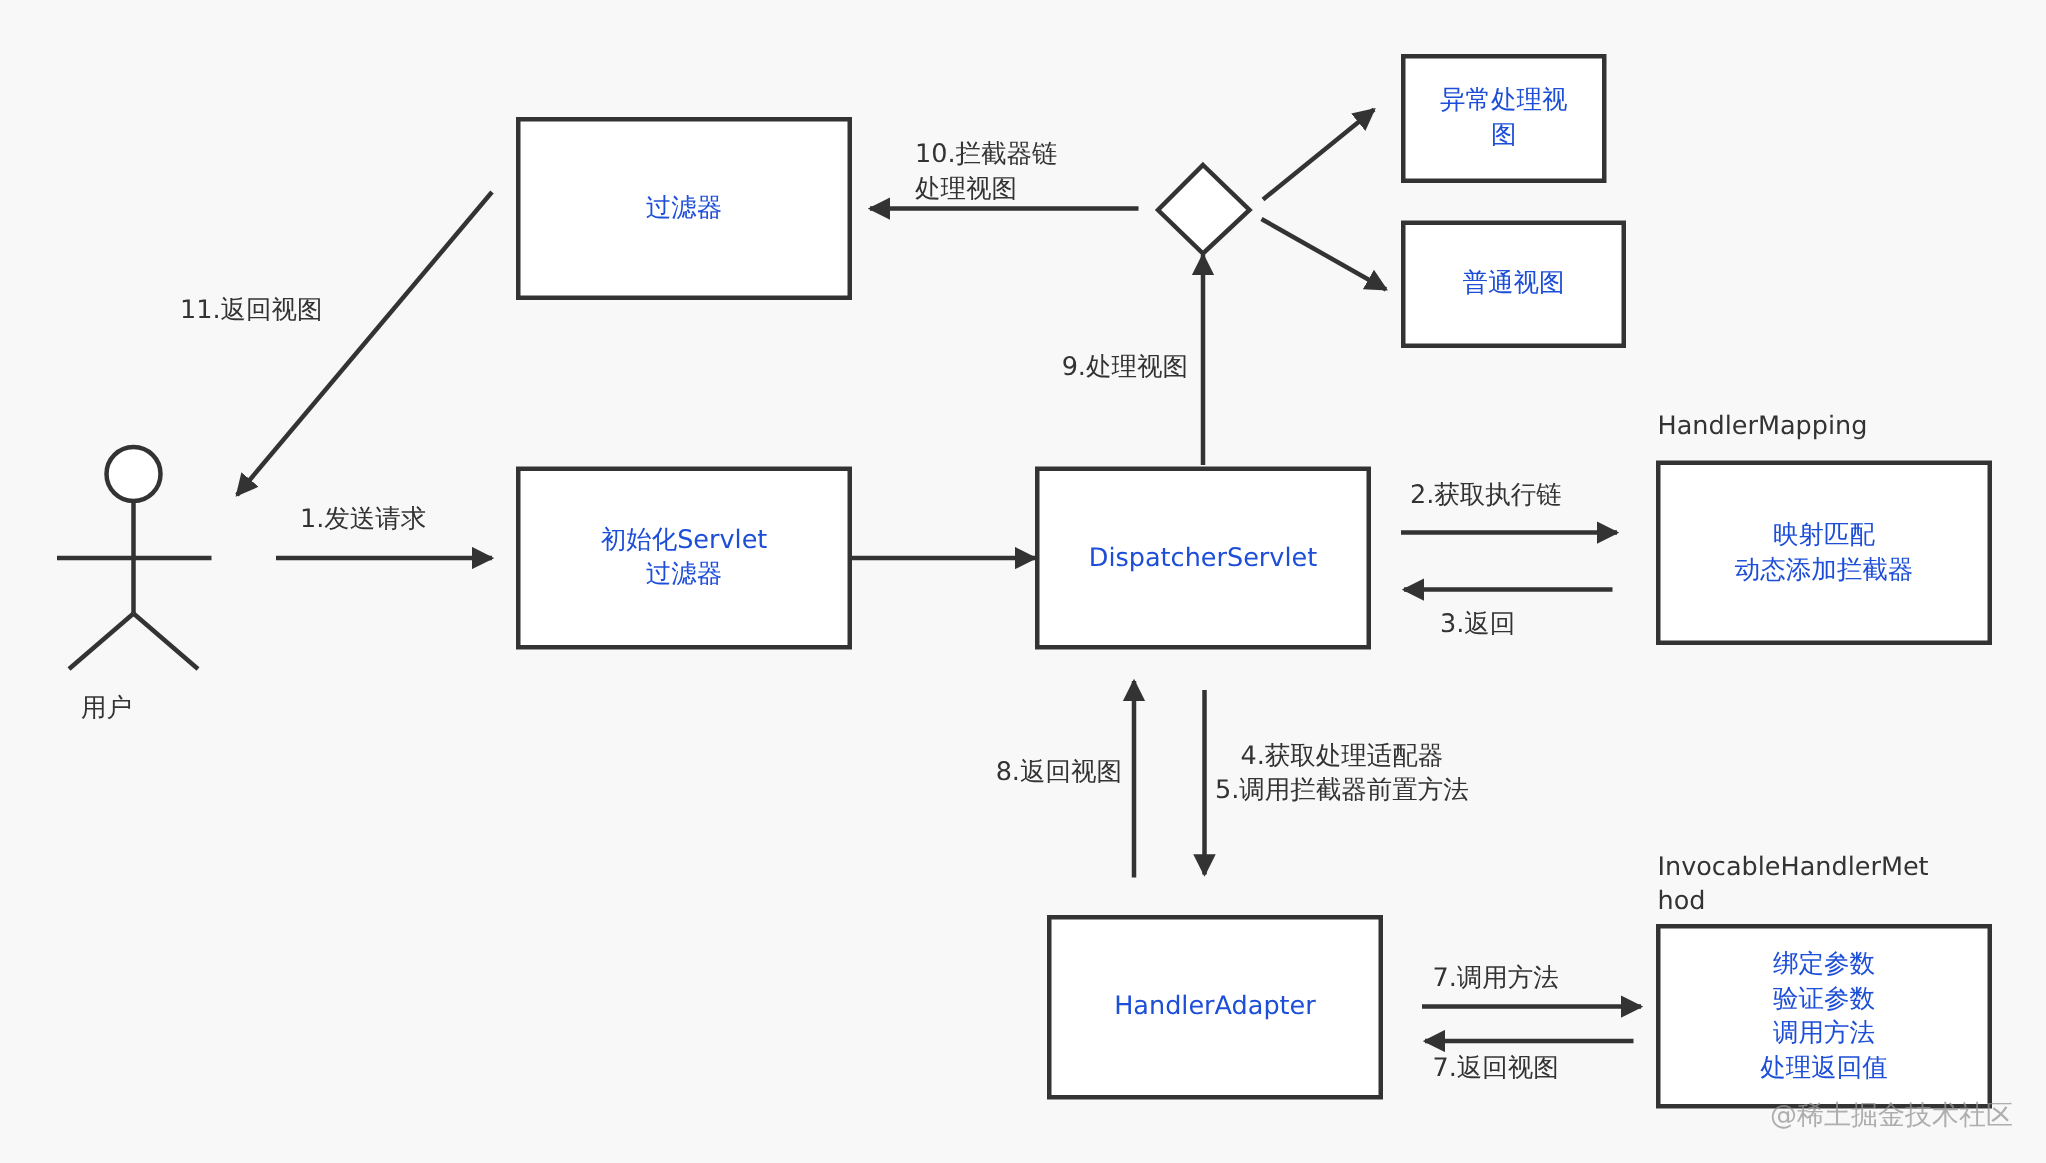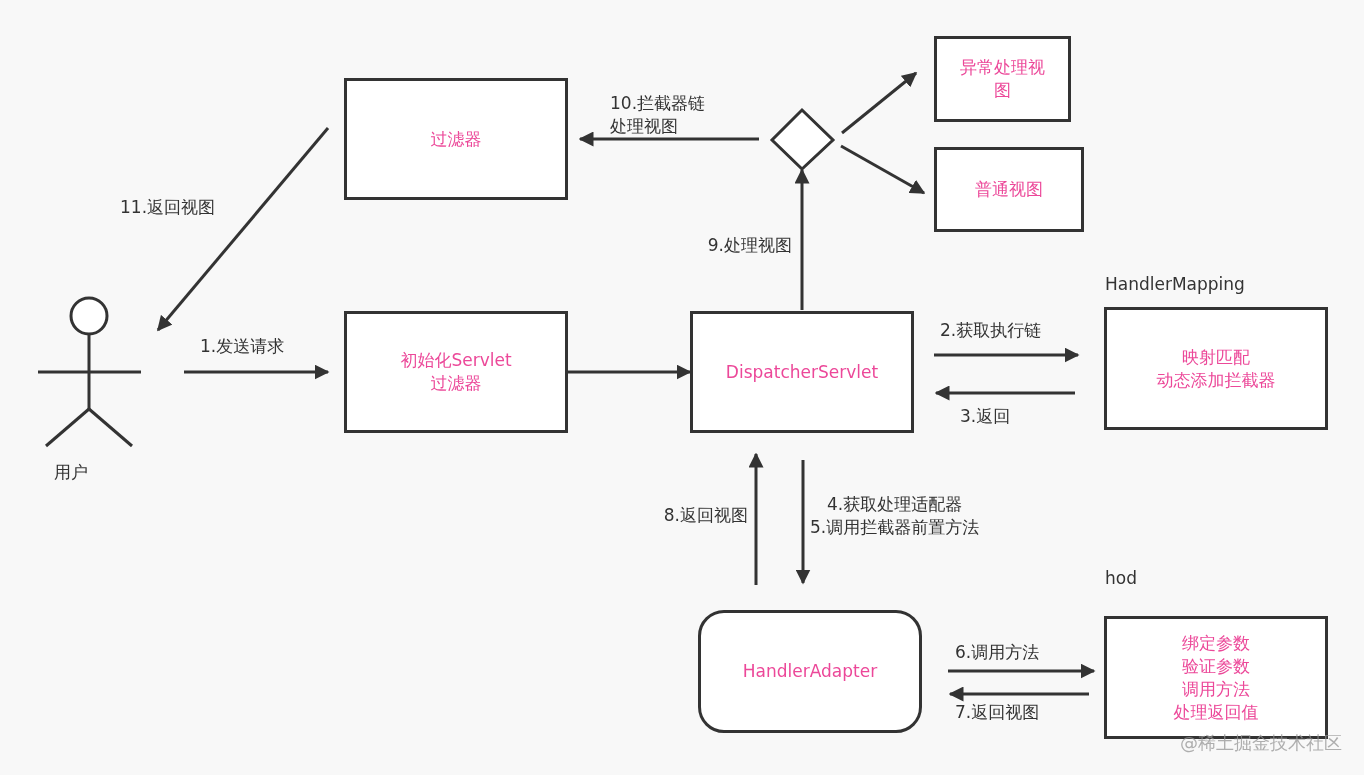--- a/index.html
+++ b/index.html
@@ -8,21 +8,21 @@
       background: #f8f8f8;
       font-family: "DejaVu Sans", "Liberation Sans", sans-serif;
       color: #333333;
       position: relative;
     }
     #diagram { position: absolute; left: 0; top: 0; }
     .box {
       position: absolute; box-sizing: border-box;
       background: #ffffff; border: 3px solid #333333;
       display: flex; flex-direction: column; align-items: center; justify-content: center;
-      text-align: center; font-size: 17px; line-height: 23px; color: #ec4899;
+      text-align: center; font-size: 17px; line-height: 23px; color: #1d4ed8;
     }
     .lbl {
       position: absolute; font-size: 17px; line-height: 23px; color: #333333;
       white-space: nowrap; text-align: left;
     }
     .lbl.left { text-align: left; }
     .lbl.right { text-align: right; }
     .wm {
       position: absolute; right: 22px; bottom: 20px; font-size: 18px; color: rgba(150,150,150,0.75);
       white-space: nowrap;
@@ -77,25 +77,26 @@
 <div class="box" style="left:690px; top:311px; width:224px; height:122px;">
   <span>DispatcherServlet</span>
 </div>
 
 <div class="lbl" style="left:1105px; top:273px; width:224px;">HandlerMapping</div>
 <div class="box" style="left:1104px; top:307px; width:224px; height:123px;">
   <span>映射匹配</span>
   <span>动态添加拦截器</span>
 </div>
 
-<div class="box" style="left:698px; top:610px; width:224px; height:123px;border-radius:26px;">
+<div class="box" style="left:698px; top:610px; width:224px; height:123px;">
   <span>HandlerAdapter</span>
 </div>
 
 <div class="lbl" style="left:1105px; top:567px; width:224px; display:flex; flex-direction:column;">
+  <span>InvocableHandlerMet</span>
   <span>hod</span>
 </div>
 <div class="box" style="left:1104px; top:616px; width:224px; height:123px;">
   <span>绑定参数</span>
   <span>验证参数</span>
   <span>调用方法</span>
   <span>处理返回值</span>
 </div>
 
 <div class="box" style="left:934px; top:36px; width:137px; height:86px;">
@@ -110,21 +111,21 @@
 <div class="lbl" style="left:54px; top:461px; width:70px;">用户</div>
 
 <div class="lbl" style="left:200px; top:335px; width:120px;">1.发送请求</div>
 <div class="lbl" style="left:940px; top:319px; width:140px;">2.获取执行链</div>
 <div class="lbl" style="left:960px; top:405px; width:80px;">3.返回</div>
 <div class="lbl left" style="left:810px; top:493px; display:flex; flex-direction:column; align-items:center;">
   <span>4.获取处理适配器</span>
   <span>5.调用拦截器前置方法</span>
 </div>
 <div class="lbl right" style="left:640px; top:504px; width:108px;">8.返回视图</div>
-<div class="lbl" style="left:955px; top:641px; width:130px;">6.调用方法</div>
+<div class="lbl" style="left:955px; top:641px; width:130px;">7.调用方法</div>
 <div class="lbl" style="left:955px; top:701px; width:130px;">7.返回视图</div>
 <div class="lbl right" style="left:680px; top:234px; width:112px;">9.处理视图</div>
 <div class="lbl" style="left:610px; top:92px; width:130px; display:flex; flex-direction:column;">
   <span>10.拦截器链</span>
   <span>处理视图</span>
 </div>
 <div class="lbl" style="left:120px; top:196px; width:124px;">11.返回视图</div>
 
 <div class="wm">@稀土掘金技术社区</div>
 

